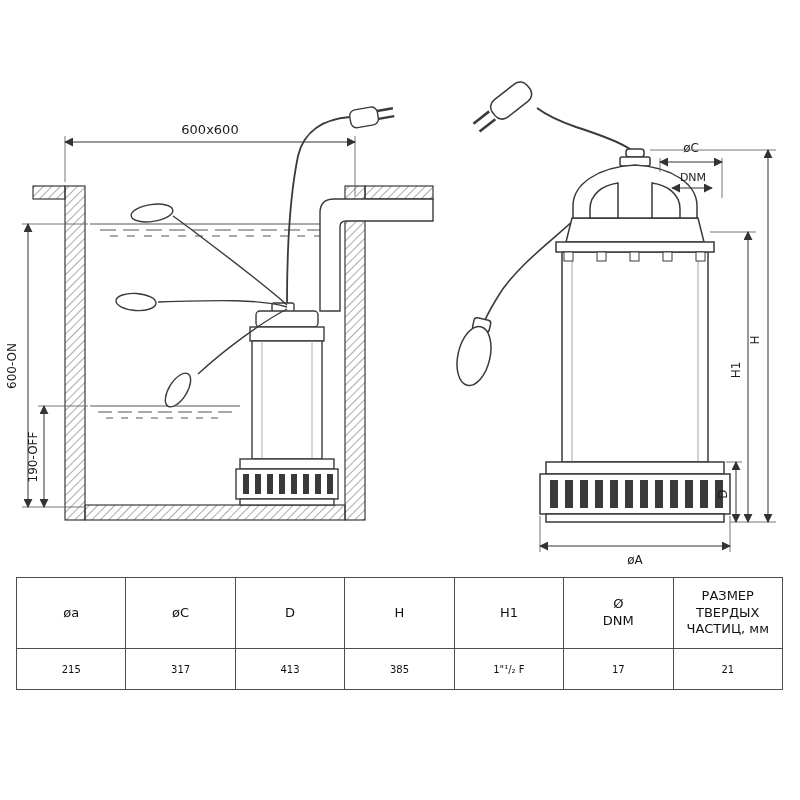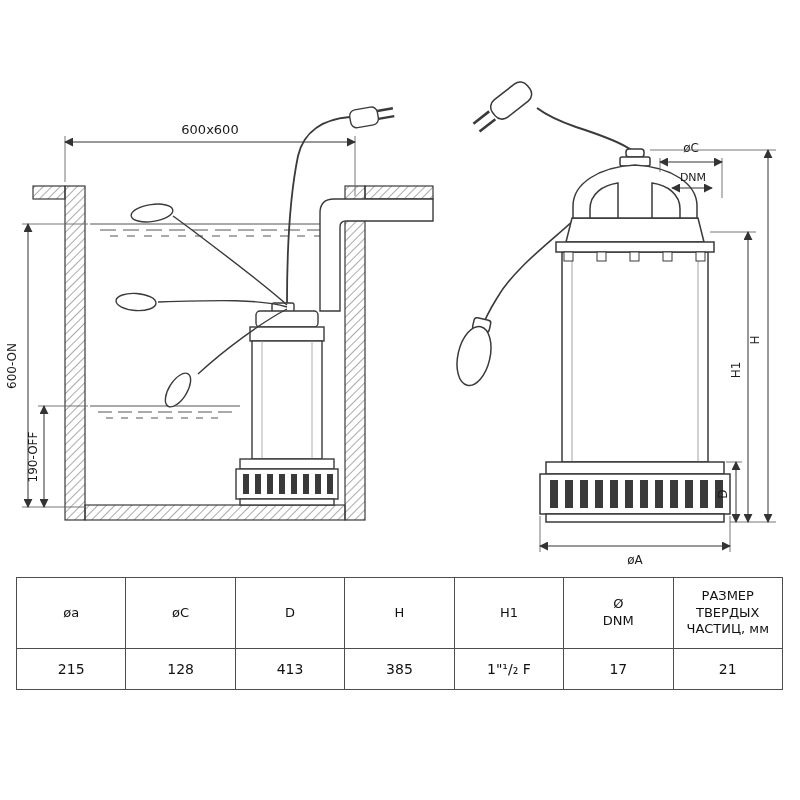--- a/index.html
+++ b/index.html
@@ -11,21 +11,21 @@
   .dim{stroke:#333;stroke-width:1;}
   .hatched{fill:url(#hatch);stroke:#3a3a3a;stroke-width:1.2;}
   .outline{fill:#fff;stroke:#3a3a3a;stroke-width:1.4;}
   .spec-table{position:absolute;left:16px;top:577px;width:766px;
               border-top:1px solid #4d4d4d;border-left:1px solid #4d4d4d;background:#fff;}
   .trow{display:flex;}
   .cell{flex:1 1 12.5%;border-right:1px solid #4d4d4d;border-bottom:1px solid #4d4d4d;
         display:flex;align-items:center;justify-content:center;text-align:center;
         white-space:pre-line;overflow:hidden;}
   .thead .cell{height:70px;font-size:13px;line-height:1.3;}
-  .tvals .cell{height:40px;font-size:14px;}
+  .tvals .cell{height:40px;font-size:10px;}
 </style>
 </head>
 <body>
 
 <div class="page">
 
   <svg width="800" height="572" viewBox="0 0 800 572">
     <defs>
       <pattern id="hatch" width="6" height="6" patternUnits="userSpaceOnUse" patternTransform="rotate(45)">
         <line x1="0" y1="0" x2="0" y2="6" stroke="#555" stroke-width="1"></line>
@@ -222,21 +222,21 @@
       <div class="cell">H</div>
       <div class="cell">H1</div>
       <div class="cell">Ø
 DNM</div>
       <div class="cell">РАЗМЕР
 ТВЕРДЫХ
 ЧАСТИЦ, мм</div>
     </div>
     <div class="trow tvals">
       <div class="cell">215</div>
-      <div class="cell">128</div>
+      <div class="cell">317</div>
       <div class="cell">413</div>
       <div class="cell">385</div>
       <div class="cell">1"¹/₂ F</div>
       <div class="cell">17</div>
       <div class="cell">21</div>
     </div>
   </div>
 </div>
 
 </body></html>

